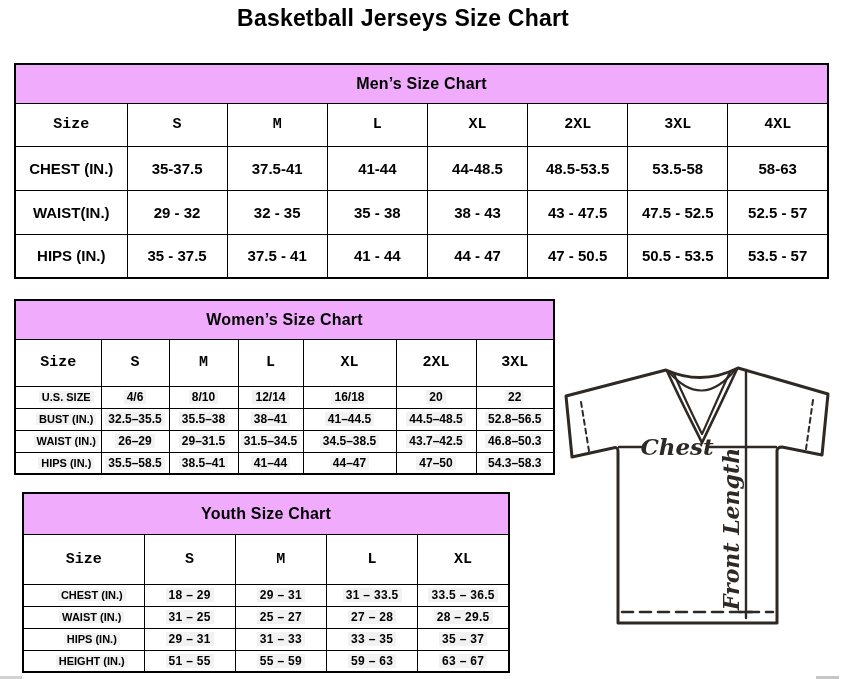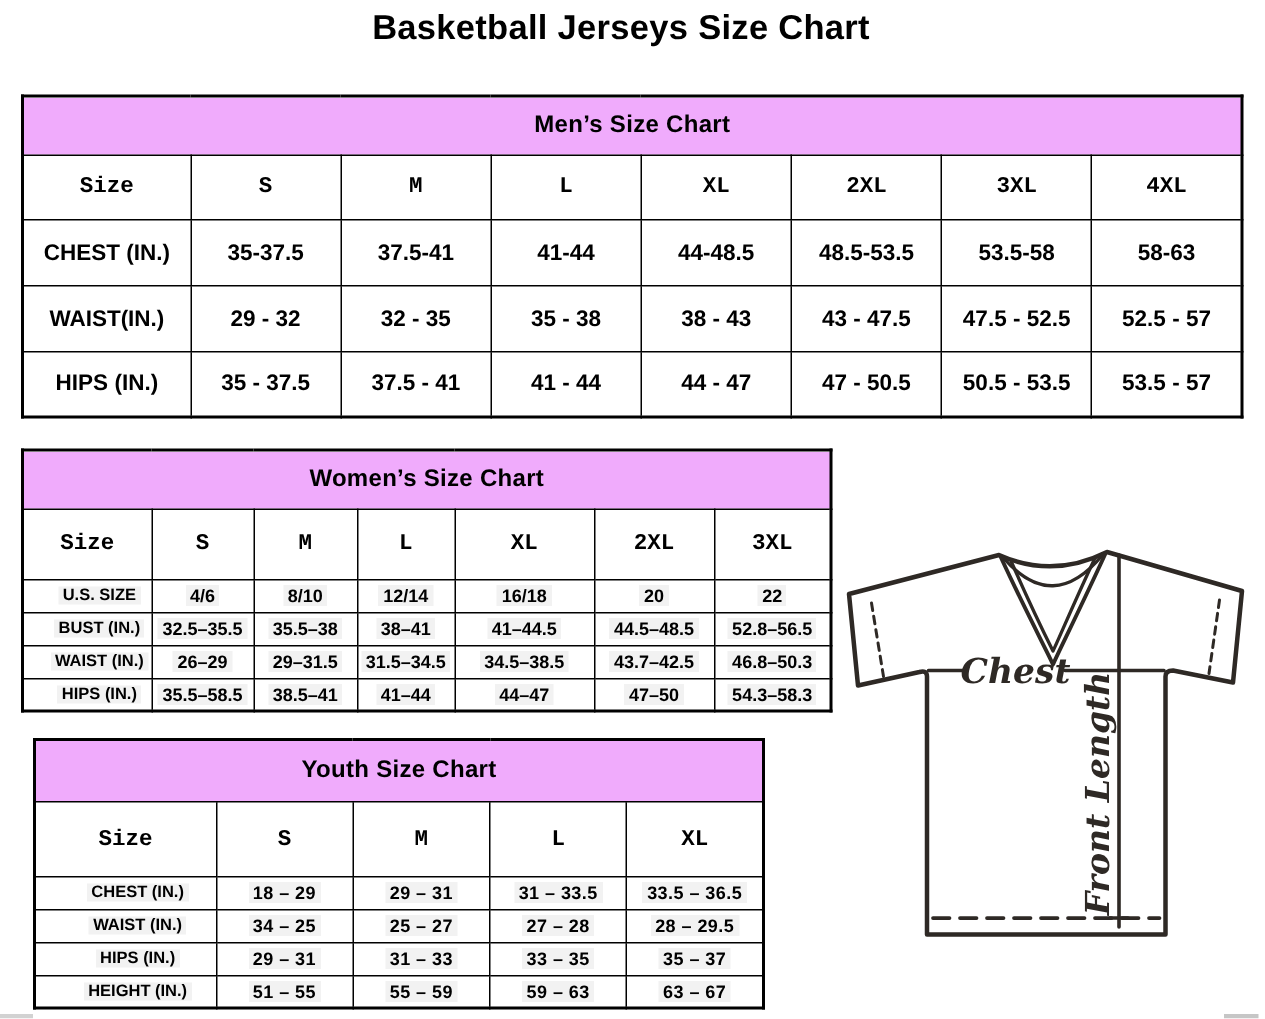--- a/index.html
+++ b/index.html
@@ -2,21 +2,21 @@
 <html><head>
 <meta charset="utf-8">
 <style>
   * { margin:0; padding:0; box-sizing:border-box; }
   body { background:#ffffff; }
   .page {
     position:relative; width:843px; height:679px; background:#ffffff;
     overflow:hidden; font-family:"Liberation Sans", sans-serif; color:#000;
   }
   .page-title {
-    position:absolute; top:5px; left:11px; width:806px; text-align:center;
+    position:absolute; top:5px; left:0; width:806px; text-align:center;
     font-size:23px; font-weight:bold; letter-spacing:0.2px;
   }
   .tbl-wrap { position:absolute; }
   table.chart-table {
     border-collapse:collapse; table-layout:fixed; background:#fff;
     border:2px solid #000;
   }
   table.chart-table th, table.chart-table td {
     border:1px solid #000; text-align:center; vertical-align:middle;
     padding:0; font-weight:bold; color:#000; overflow:hidden; white-space:nowrap;
@@ -193,21 +193,21 @@
           </tr>
           <tr class="data-row">
             <td class="lbl"><span class="hl">CHEST (IN.)</span></td>
             <td class="val"><span class="hl">18 – 29</span></td>
             <td class="val"><span class="hl">29 – 31</span></td>
             <td class="val"><span class="hl">31 – 33.5</span></td>
             <td class="val"><span class="hl">33.5 – 36.5</span></td>
           </tr>
           <tr class="data-row">
             <td class="lbl"><span class="hl">WAIST (IN.)</span></td>
-            <td class="val"><span class="hl">34 – 25</span></td>
+            <td class="val"><span class="hl">31 – 25</span></td>
             <td class="val"><span class="hl">25 – 27</span></td>
             <td class="val"><span class="hl">27 – 28</span></td>
             <td class="val"><span class="hl">28 – 29.5</span></td>
           </tr>
           <tr class="data-row">
             <td class="lbl"><span class="hl">HIPS (IN.)</span></td>
             <td class="val"><span class="hl">29 – 31</span></td>
             <td class="val"><span class="hl">31 – 33</span></td>
             <td class="val"><span class="hl">33 – 35</span></td>
             <td class="val"><span class="hl">35 – 37</span></td>

